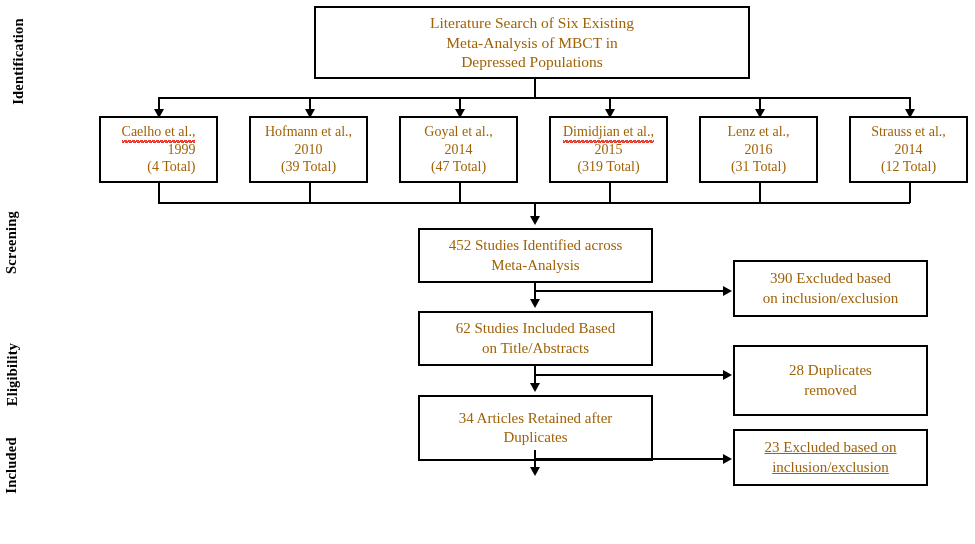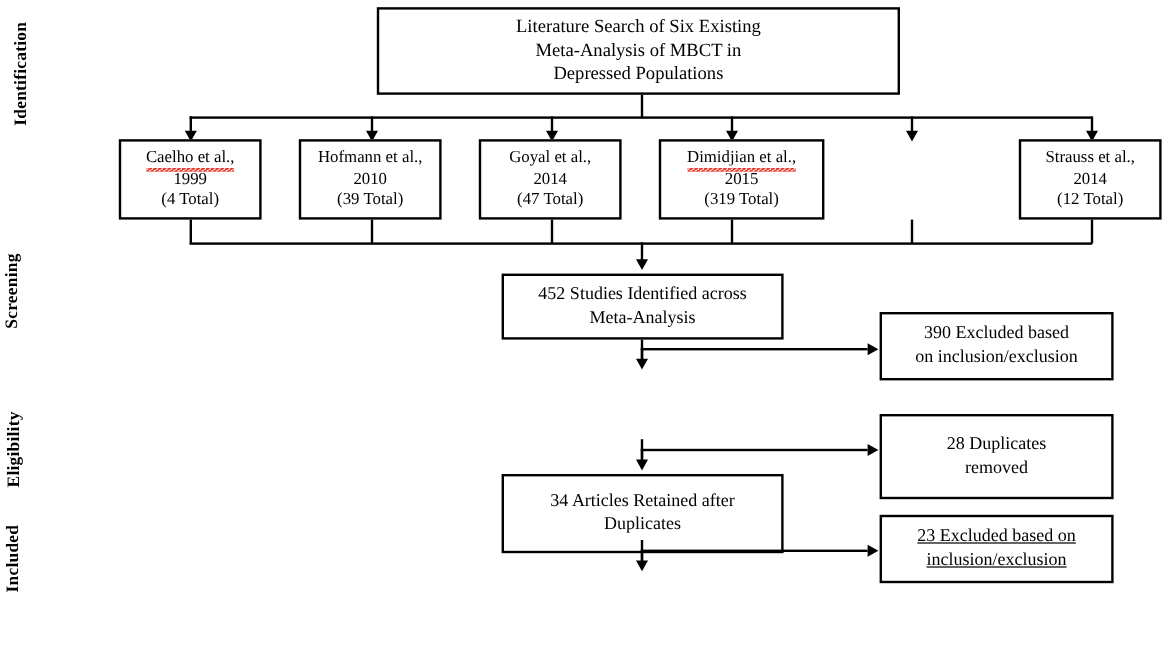--- a/index.html
+++ b/index.html
@@ -34,21 +34,21 @@
   
   .box {
     position: absolute;
     box-sizing: border-box;
     background: #ffffff;
     border: 2.5px solid #000000;
     display: flex;
     align-items: center;
     justify-content: center;
     text-align: center;
-    color: #000000;
+    color: #a16207;
     line-height: 1.28;
     padding: 2px 4px;
   }
   .box .txt {
     display: block;
     white-space: pre-line;
   }
 
   .box-top      { font-size: 15.5px; }
   .box-study    { font-size: 14px; border-width: 2.5px; }
@@ -152,40 +152,45 @@
 
   <div class="vline" style="left:609px; top:97px; height:14px;"></div>
   <div class="arrow-down" style="left:605px; top:109px;"></div>
 
   <div class="vline" style="left:759px; top:97px; height:14px;"></div>
   <div class="arrow-down" style="left:755px; top:109px;"></div>
 
   <div class="vline" style="left:909px; top:97px; height:14px;"></div>
   <div class="arrow-down" style="left:905px; top:109px;"></div>
 
-  <div class="box box-study" style="left:99px; top:116px; width:119px; height:67px;">
+  <div class="box box-study" style="left:99px; top:116px; width:119px; height:67px;text-align:right;">
     <span class="txt"><span class="sp">Caelho et al.,</span><span style="display:block">1999</span><span style="display:block">(4 Total)</span></span>
   </div>
 
   <div class="box box-study" style="left:249px; top:116px; width:119px; height:67px;">
     <span class="txt">Hofmann et al.,
 2010
 (39 Total)</span>
   </div>
 
   <div class="box box-study" style="left:399px; top:116px; width:119px; height:67px;">
     <span class="txt">Goyal et al.,
 2014
 (47 Total)</span>
   </div>
 
-  <div class="box box-study" style="left:549px; top:116px; width:138px; height:67px;">
+  <div class="box box-study" style="left:549px; top:116px; width:119px; height:67px;">
     <span class="txt"><span class="sp">Dimidjian et al.,</span><span style="display:block">2015</span><span style="display:block">(319 Total)</span></span>
   </div>
 
+  <div class="box box-study" style="left:699px; top:116px; width:119px; height:67px;">
+    <span class="txt">Lenz et al.,
+2016
+(31 Total)</span>
+  </div>
 
   <div class="box box-study" style="left:849px; top:116px; width:119px; height:67px;">
     <span class="txt">Strauss et al.,
 2014
 (12 Total)</span>
   </div>
 
   <div class="vline" style="left:158px; top:183px; height:20px;"></div>
   <div class="vline" style="left:309px; top:183px; height:20px;"></div>
   <div class="vline" style="left:459px; top:183px; height:20px;"></div>
@@ -207,20 +212,24 @@
   <div class="hline" style="left:534px; top:290px; width:189px;"></div>
   <div class="arrow-right" style="left:723px; top:286px;"></div>
   <div class="vline" style="left:534px; top:290px; height:11px;"></div>
   <div class="arrow-down" style="left:530px; top:299px;"></div>
 
   <div class="box box-excl" style="left:733px; top:260px; width:195px; height:57px;">
     <span class="txt">390 Excluded based
 on inclusion/exclusion</span>
   </div>
 
+  <div class="box box-main" style="left:418px; top:311px; width:235px; height:55px;">
+    <span class="txt">62 Studies Included Based
+on Title/Abstracts</span>
+  </div>
 
   <div class="vline" style="left:534px; top:366px; height:18px;"></div>
   <div class="hline" style="left:534px; top:374px; width:189px;"></div>
   <div class="arrow-right" style="left:723px; top:370px;"></div>
   <div class="vline" style="left:534px; top:374px; height:11px;"></div>
   <div class="arrow-down" style="left:530px; top:383px;"></div>
 
   <div class="box box-excl" style="left:733px; top:345px; width:195px; height:71px;">
     <span class="txt">28 Duplicates
 removed</span>

